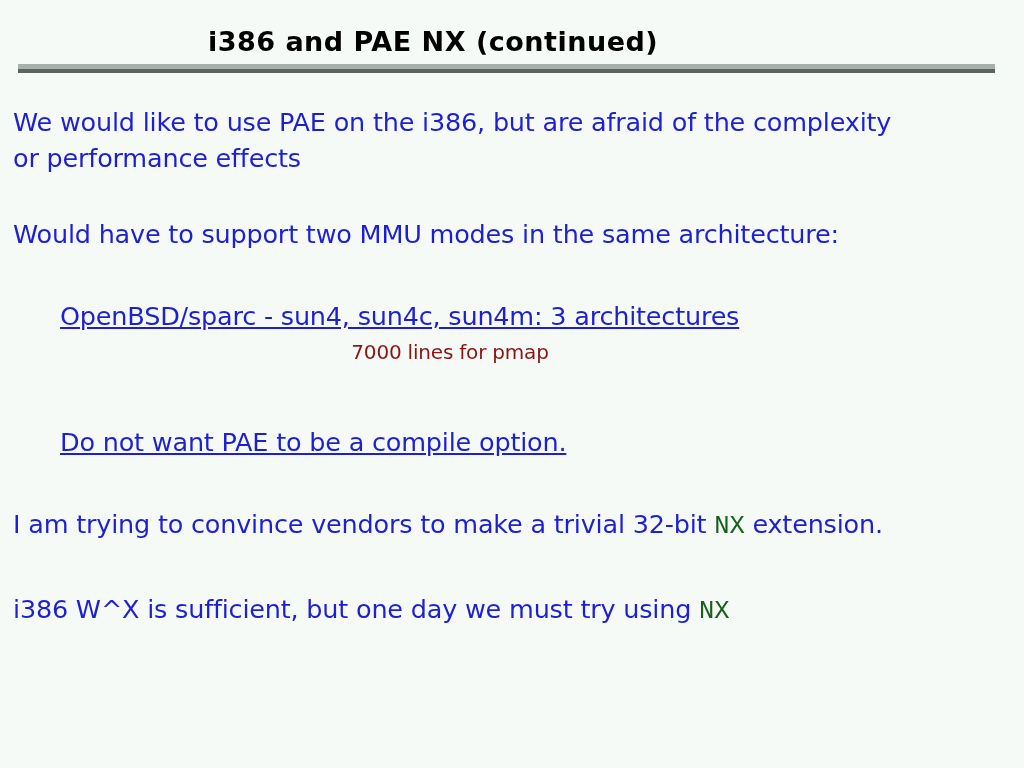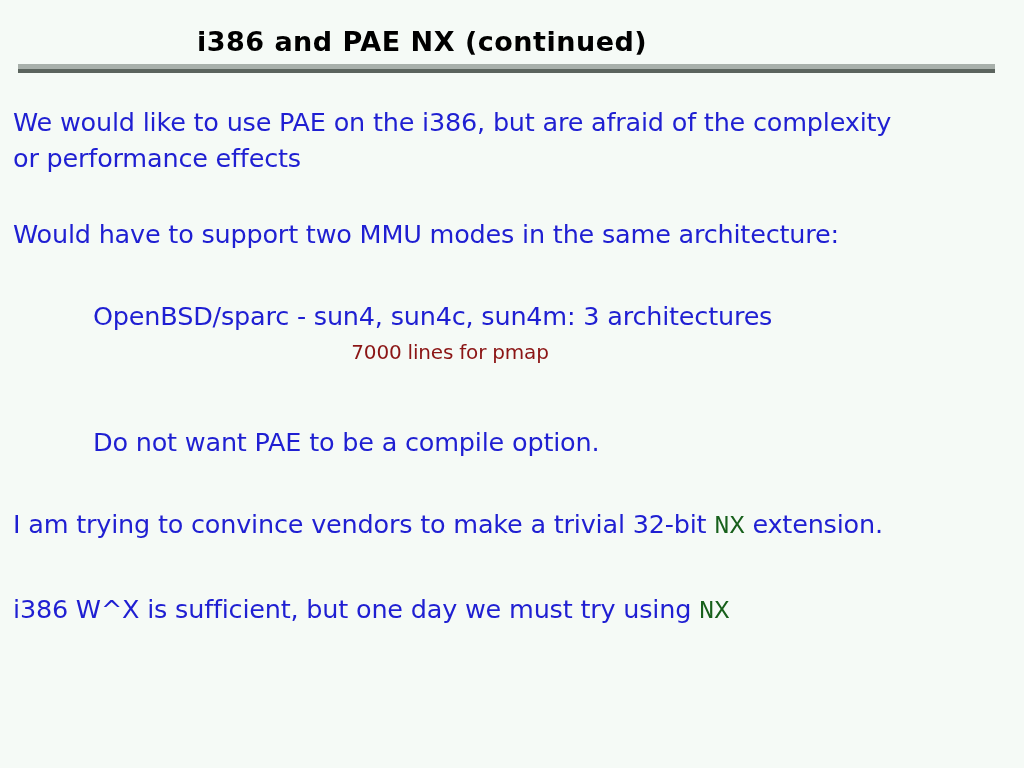--- a/index.html
+++ b/index.html
@@ -16,21 +16,21 @@
   .slide {
     position: relative;
     width: 1024px;
     height: 768px;
     background: #f5faf6;
   }
 
   
   .slide-title {
     position: absolute;
-    left: 4px;
+    left: 15px;
     top: 26px;
     width: 836px;
     text-align: center;
     font-family: "DejaVu Sans", sans-serif;
     font-weight: bold;
     font-size: 27px;
     letter-spacing: 0.5px;
     color: #000000;
     white-space: nowrap;
   }
@@ -74,22 +74,23 @@
     line-height: 36px;
     color: #1f1fd2;
     letter-spacing: -0.2px;
   }
 
   .lvl0 {
     margin-left: 13px;
     width: 880px;
   }
   .lvl1 {
-    margin-left: 93px;
+    margin-left: 60px;
     width: 880px;
+    text-decoration: underline;
   }
   .centered-note {
     margin-left: 10px;
     width: 880px;
     text-align: center;
     color: #8b1515;
     font-size: 20px;
   }
   .gap-md { height: 40px; }
   .gap-lg { height: 46px; }

